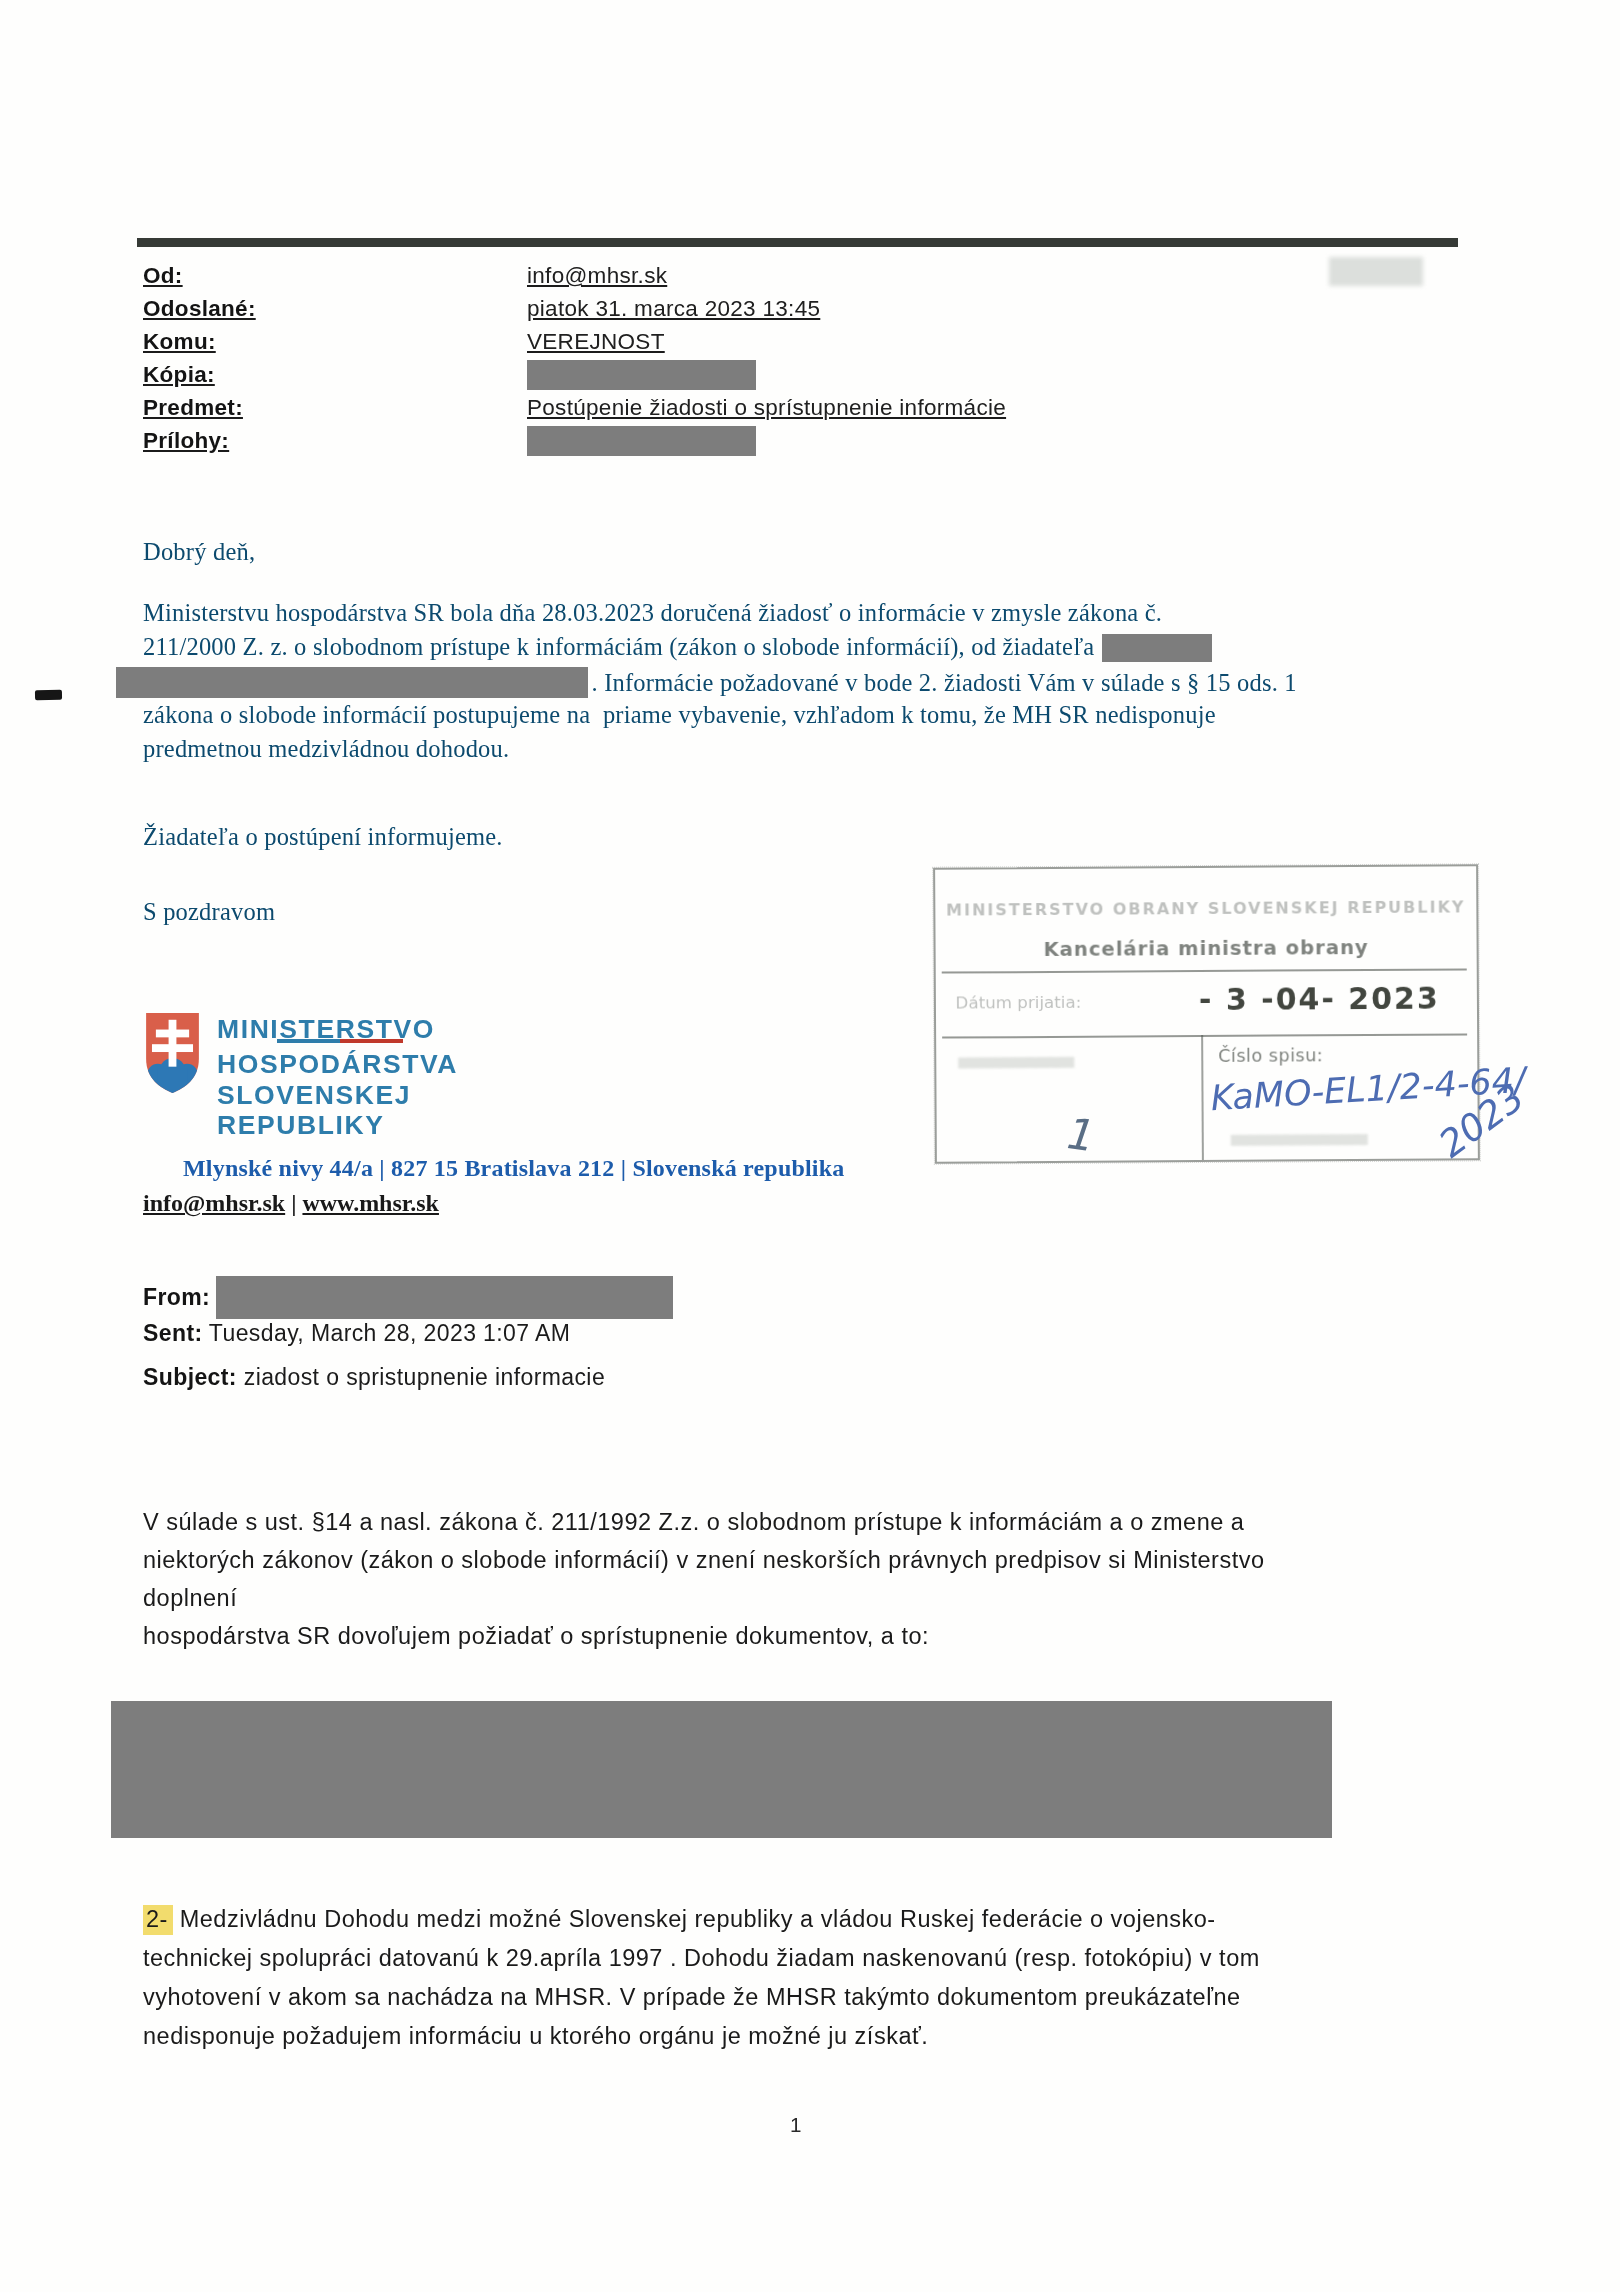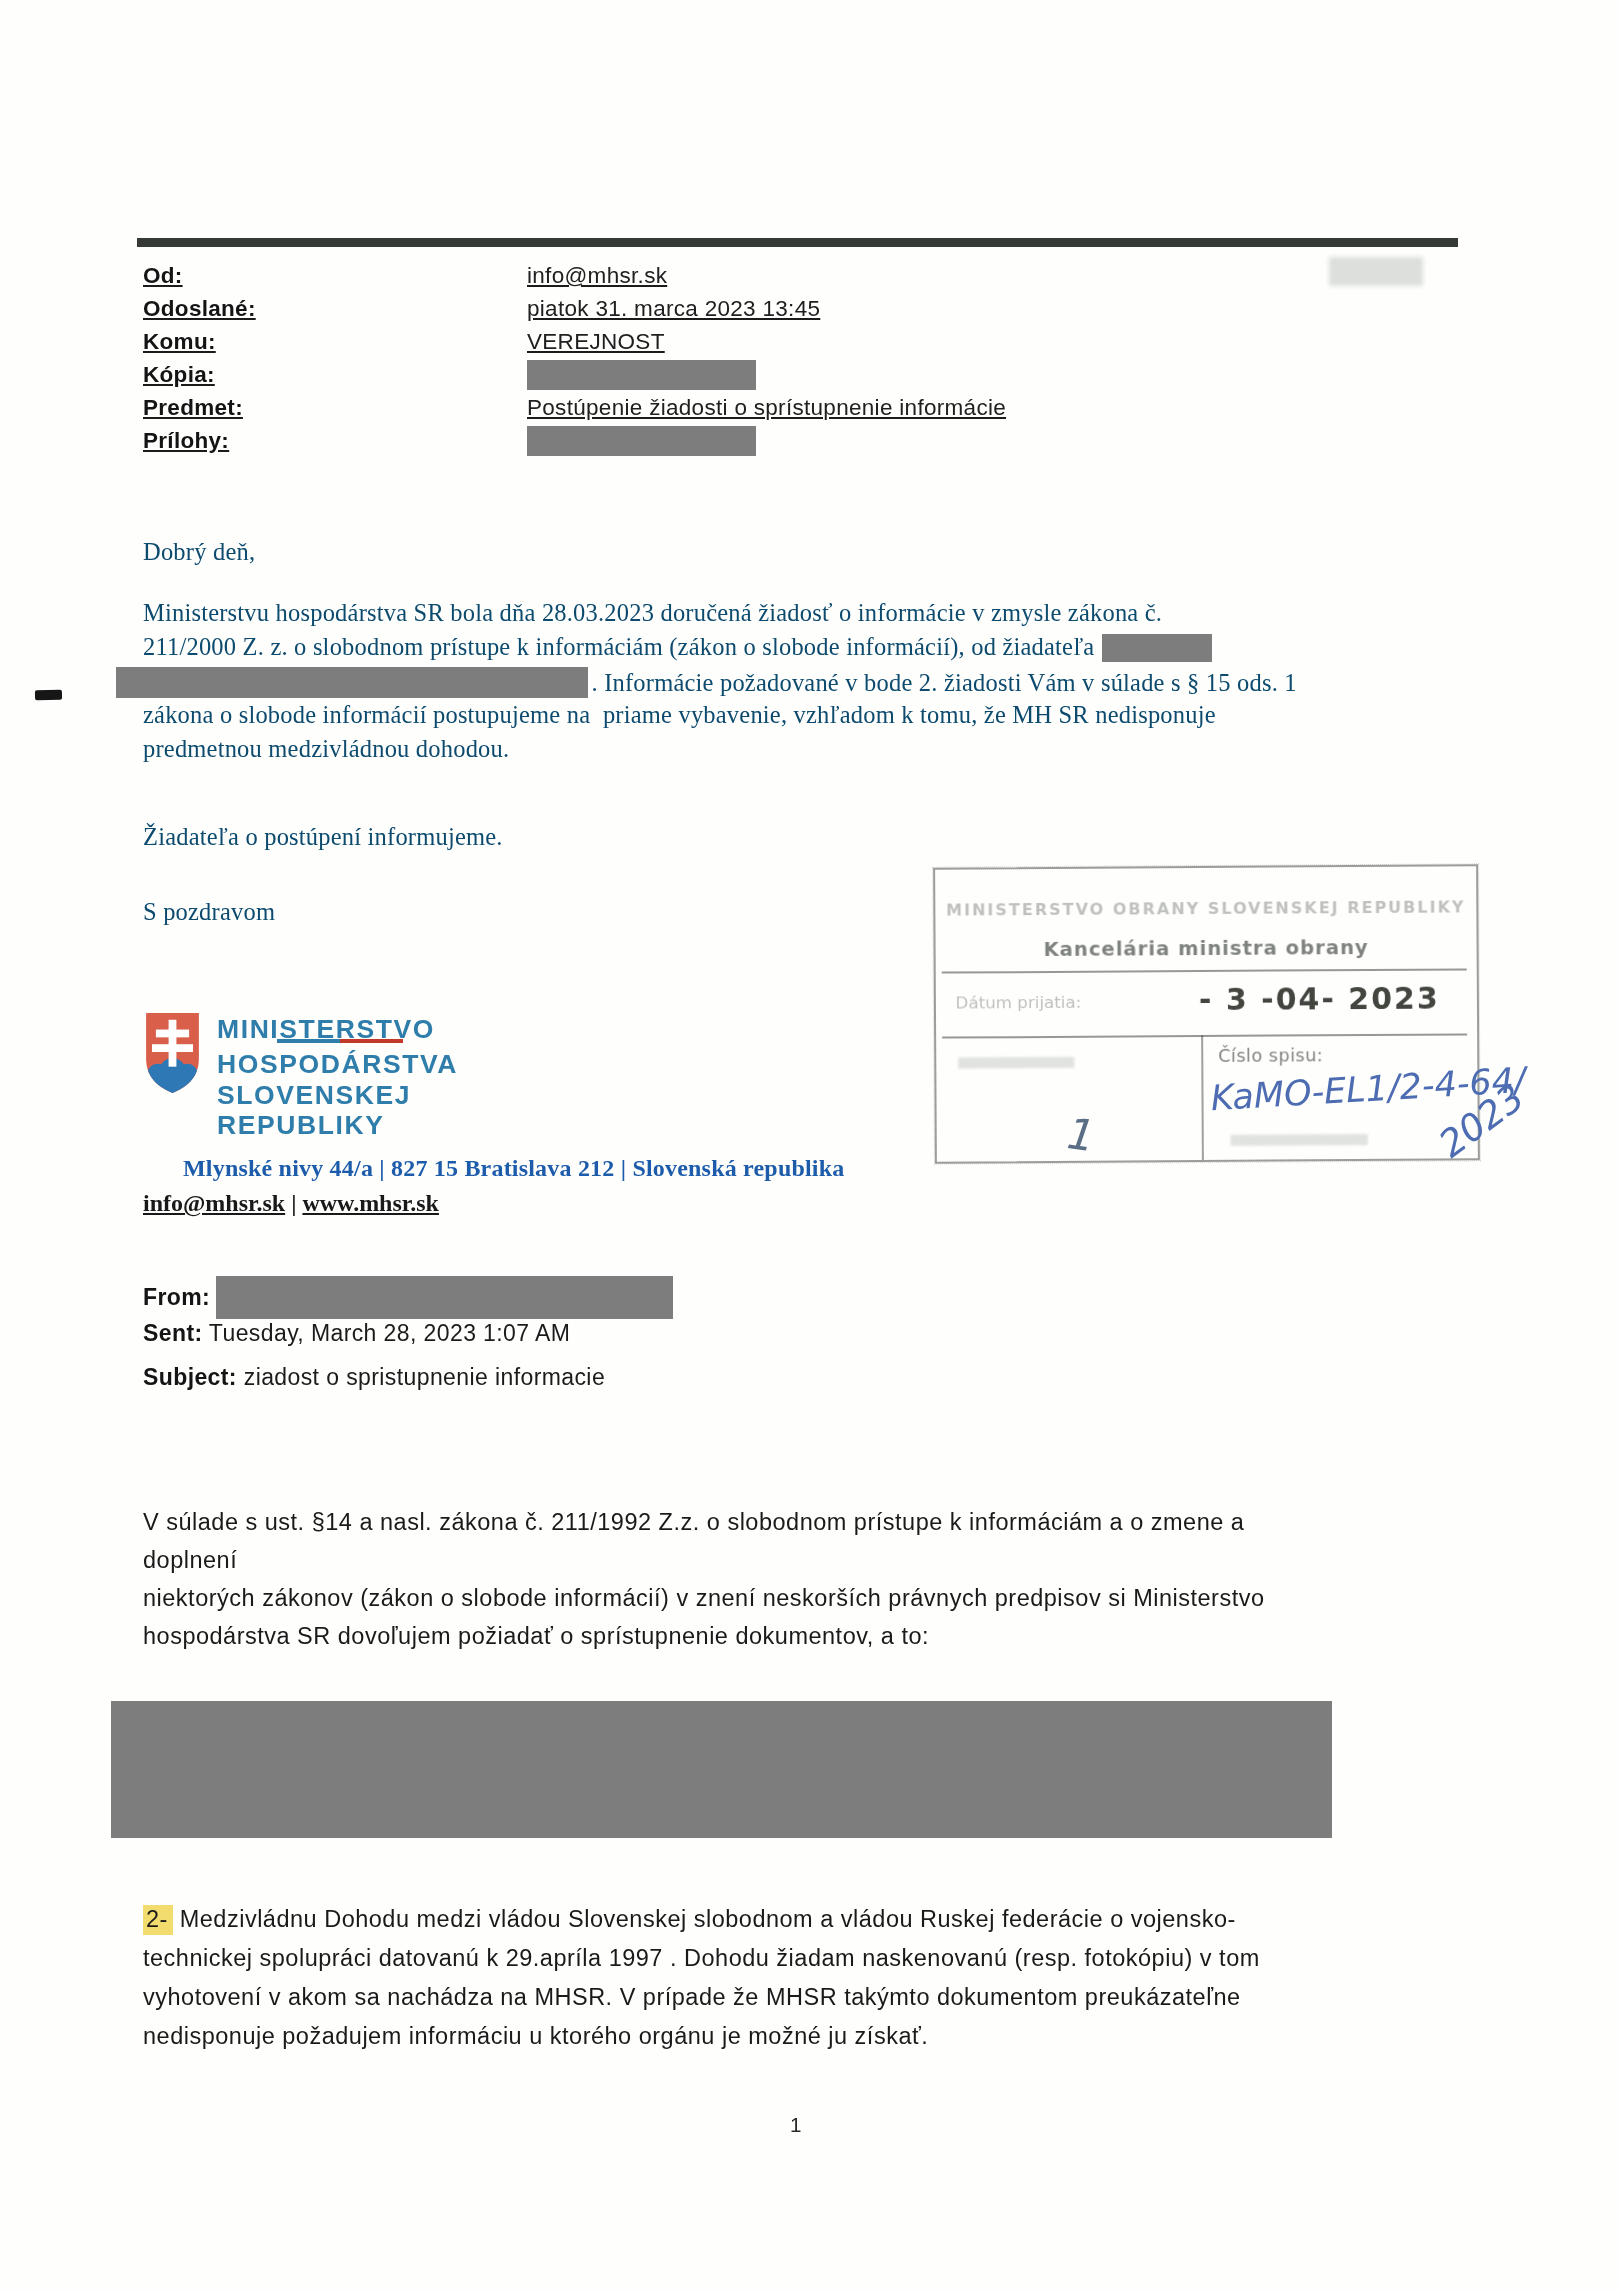--- a/index.html
+++ b/index.html
@@ -136,29 +136,29 @@
   </div>
 
   <div class="abs" style="left:143px;top:1276px;">
     <div class="q-line"><span class="q-label">From:</span><span class="inline-redact" style="width:457px;height:43px;margin-left:5.9px;vertical-align:-13.7px;"></span></div>
     <div class="q-line"><span class="q-label">Sent:</span><span> Tuesday, March 28, 2023 1:07 AM</span></div>
     <div class="q-line"><span class="q-label">Subject:</span><span> ziadost o spristupnenie informacie</span></div>
   </div>
 
   <div class="abs" style="left:143px;top:1509px;">
     <div class="req-line">V súlade s ust. §14 a nasl. zákona č. 211/1992 Z.z. o slobodnom prístupe k informáciám a o zmene a</div>
+    <div class="req-line">niektorých zákonov (zákon o slobode informácií) v znení neskorších právnych predpisov si Ministerstvo</div>
     <div class="req-line">doplnení</div>
-    <div class="req-line">niektorých zákonov (zákon o slobode informácií) v znení neskorších právnych predpisov si Ministerstvo</div>
     <div class="req-line">hospodárstva SR dovoľujem požiadať o sprístupnenie dokumentov, a to:</div>
   </div>
 
   <div class="abs redact" style="left:111px;top:1701px;width:1221px;height:137px;"></div>
 
   <div class="abs" style="left:143px;top:1906px;">
-    <div class="req-line" style="height:39px;"><span class="hl">2-</span><span> Medzivládnu Dohodu medzi vládou Slovenskej slobodnom a vládou Ruskej federácie o vojensko-</span></div>
+    <div class="req-line" style="height:39px;"><span class="hl">2-</span><span> Medzivládnu Dohodu medzi možné Slovenskej republiky a vládou Ruskej federácie o vojensko-</span></div>
     <div class="req-line" style="height:39px;">technickej spolupráci datovanú k 29.apríla 1997 . Dohodu žiadam naskenovanú (resp. fotokópiu) v tom</div>
     <div class="req-line" style="height:39px;">vyhotovení v akom sa nachádza na MHSR. V prípade že MHSR takýmto dokumentom preukázateľne</div>
     <div class="req-line" style="height:39px;">nedisponuje požadujem informáciu u ktorého orgánu je možné ju získať.</div>
   </div>
 
   <div class="abs pagenum" style="left:790px;top:2113px;">1</div>
 
 </div>
 
 

